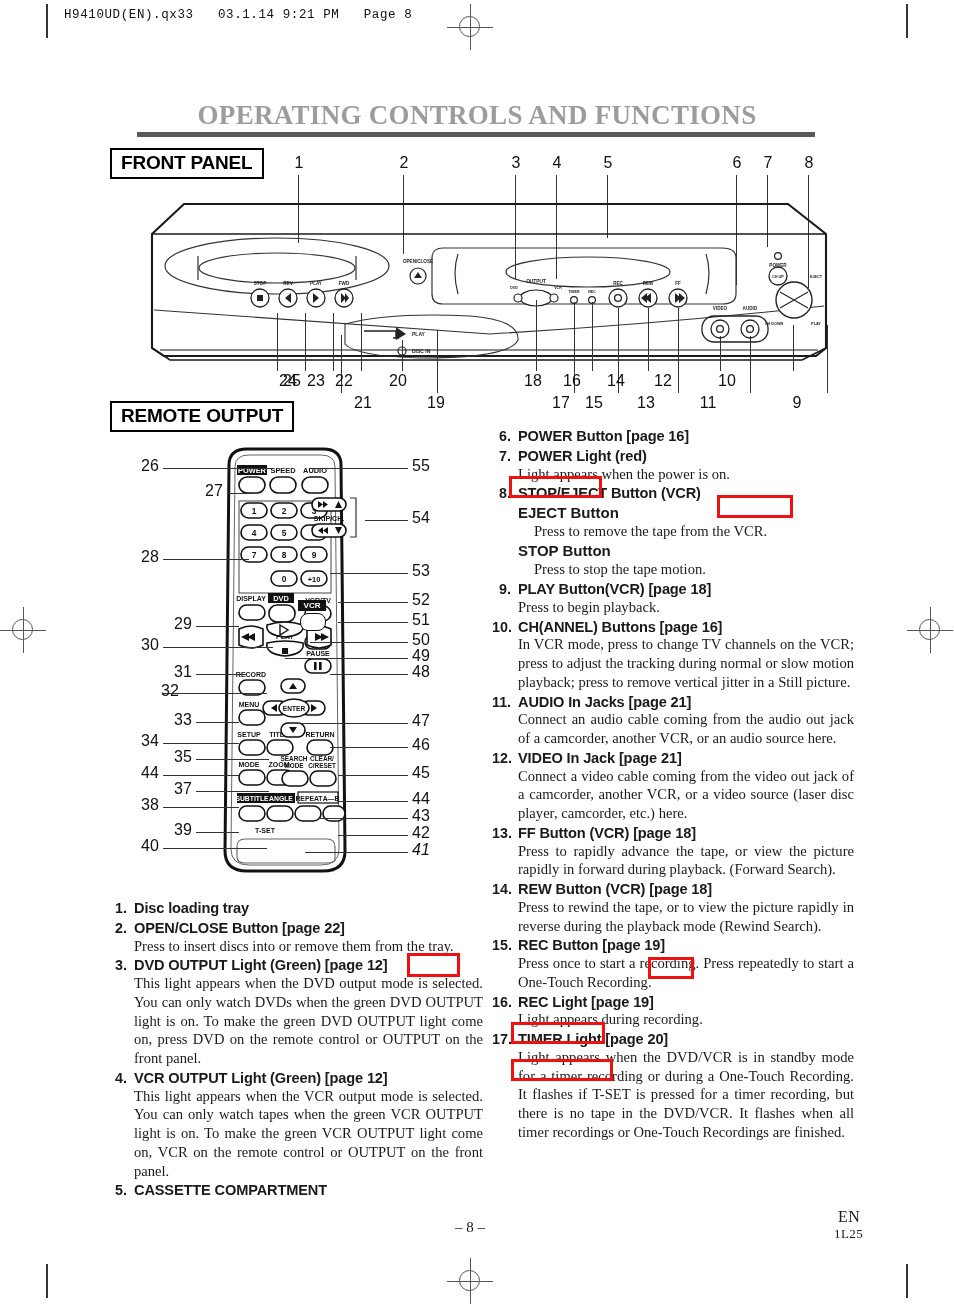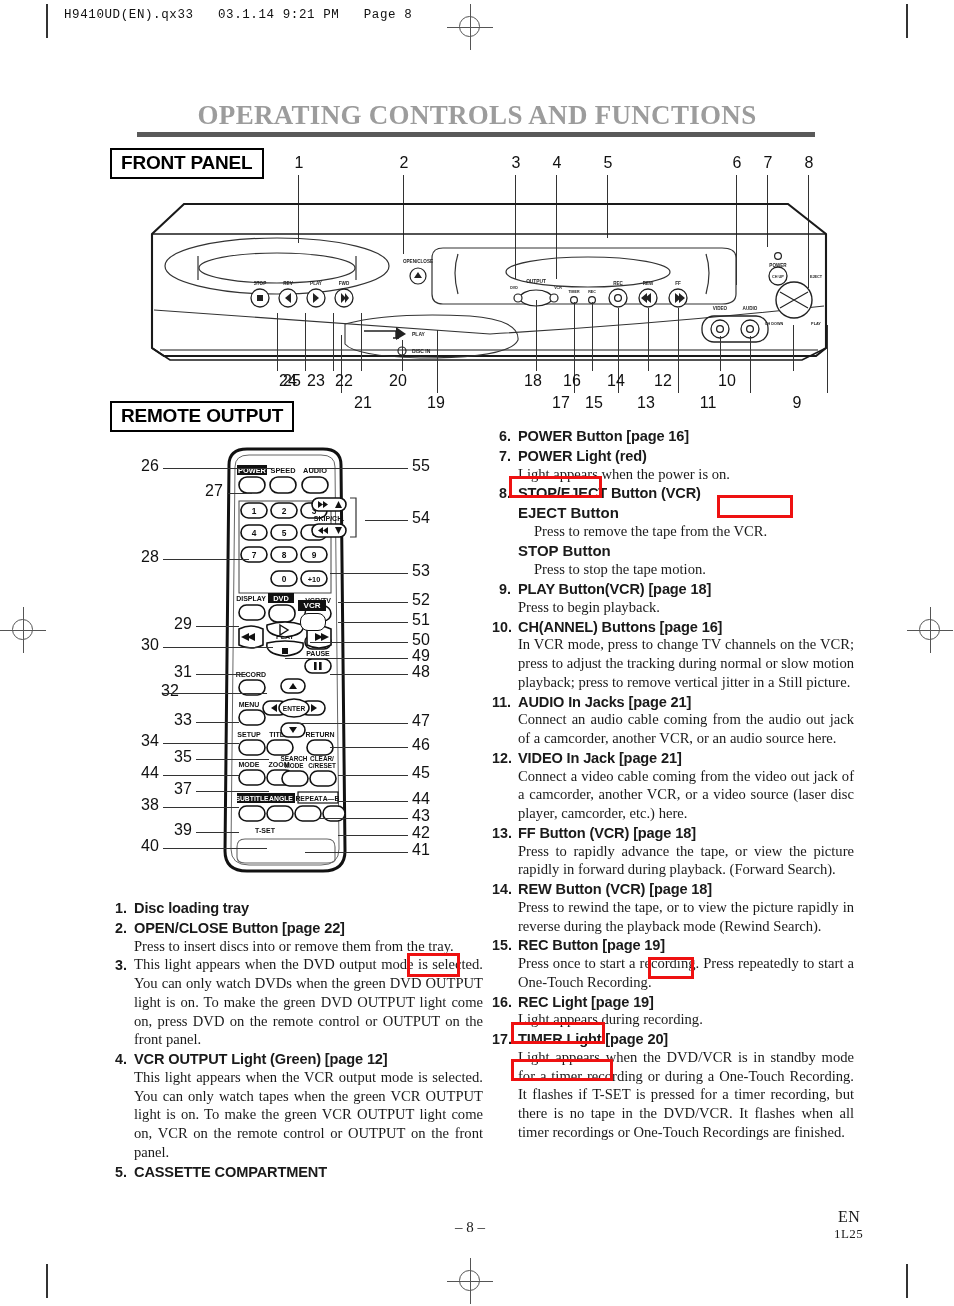--- a/index.html
+++ b/index.html
@@ -640,21 +640,21 @@
 <div class="abs" style="left:410px;top:808px;">
   <div class="callnum">43</div>
   </div>
 <div class="leaderh abs" style="left:318px;top:818px;width:90px;"></div>
 
 <div class="abs" style="left:410px;top:825px;">
   <div class="callnum">42</div>
   </div>
 <div class="leaderh abs" style="left:338px;top:835px;width:70px;"></div>
 
-<div class="abs" style="left:410px;top:842px;">
+<div class="abs" style="left:410px;top:842px;font-style:italic;">
   <div class="callnum">41</div>
   </div>
 <div class="leaderh abs" style="left:305px;top:852px;width:103px;"></div>
 
 <div class="col" style="left:108px;top:898px;">
 
   <div class="item">
     <div class="num">1.</div>
     <div class="itmbody">
       <div class="hd">Disc loading tray</div>
@@ -665,20 +665,21 @@
     <div class="num">2.</div>
     <div class="itmbody">
       <div class="hd">OPEN/CLOSE Button [page 22]</div>
       <div class="para">Press to insert discs into or remove them from the tray.</div>
     </div>
   </div>
 
   <div class="item">
     <div class="num">3.</div>
     <div class="itmbody">
+      <div class="hd">DVD OUTPUT Light (Green) [page 12]</div>
       <div class="para">This light appears when the DVD output mode is selected. You can only watch DVDs when the green DVD OUTPUT light is on. To make the green DVD OUTPUT light come on, press DVD on the remote control or OUTPUT on the front panel.</div>
     </div>
   </div>
 
   <div class="item">
     <div class="num">4.</div>
     <div class="itmbody">
       <div class="hd">VCR OUTPUT Light (Green) [page 12]</div>
       <div class="para">This light appears when the VCR output mode is selected. You can only watch tapes when the green VCR OUTPUT light is on. To make the green VCR OUTPUT light come on, VCR on the remote control or OUTPUT on the front panel.</div>
     </div>

